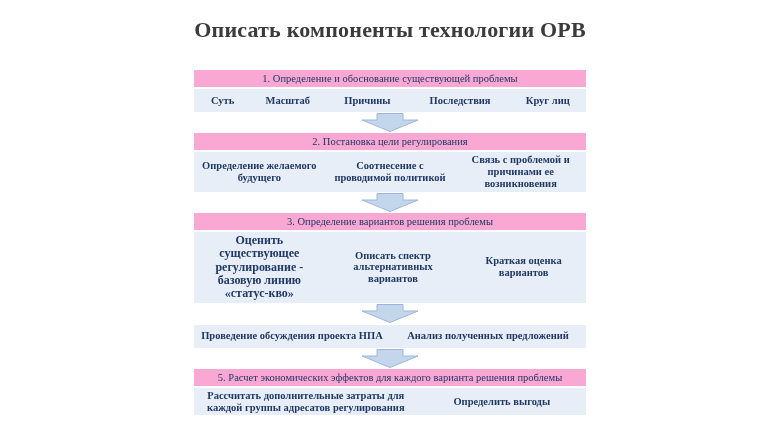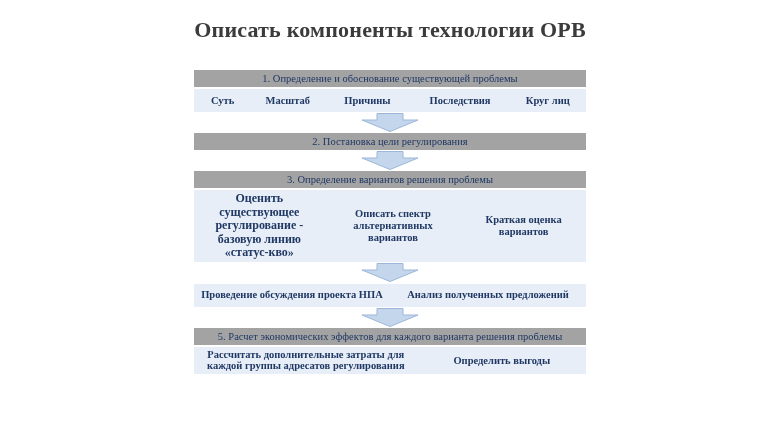--- a/index.html
+++ b/index.html
@@ -17,21 +17,21 @@
     font-weight: bold;
     color: #3b3b3b;
     letter-spacing: 0.2px;
   }
   .diagram {
     width: 392px;
     margin: 27px auto 0 auto;
   }
   .block { width: 100%; }
   .block-header {
-    background: #a3a3a3;
+    background: #f9a8d4;
     color: #1f3864;
     text-align: center;
     font-size: 10.5px;
     line-height: 1.25;
     padding: 2px 4px;
     min-height: 17px;
     display: flex;
     align-items: center;
     justify-content: center;
   }
@@ -91,20 +91,25 @@
     </div>
 
     <div class="arrow-row">
       <svg width="58" height="19" viewBox="0 0 58 19">
         <polygon points="16,0.5 42,0.5 42,7 57,7 29,18.5 1,7 16,7" fill="#c4d6ec" stroke="#9cb6d8" stroke-width="1" stroke-linejoin="round"></polygon>
       </svg>
     </div>
 
     <div class="block">
       <div class="block-header">2. Постановка цели регулирования</div>
+      <div class="block-body bh2">
+        <div class="cell f-100">Определение желаемого будущего</div>
+        <div class="cell f-100">Соотнесение с проводимой политикой</div>
+        <div class="cell f-100">Связь с проблемой и причинами ее возникновения</div>
+      </div>
     </div>
 
     <div class="arrow-row">
       <svg width="58" height="19" viewBox="0 0 58 19">
         <polygon points="16,0.5 42,0.5 42,7 57,7 29,18.5 1,7 16,7" fill="#c4d6ec" stroke="#9cb6d8" stroke-width="1" stroke-linejoin="round"></polygon>
       </svg>
     </div>
 
     <div class="block">
       <div class="block-header">3. Определение вариантов решения проблемы</div>

